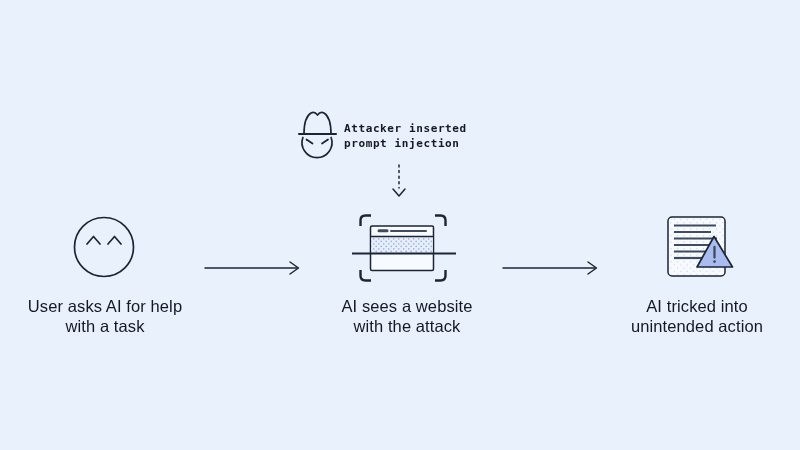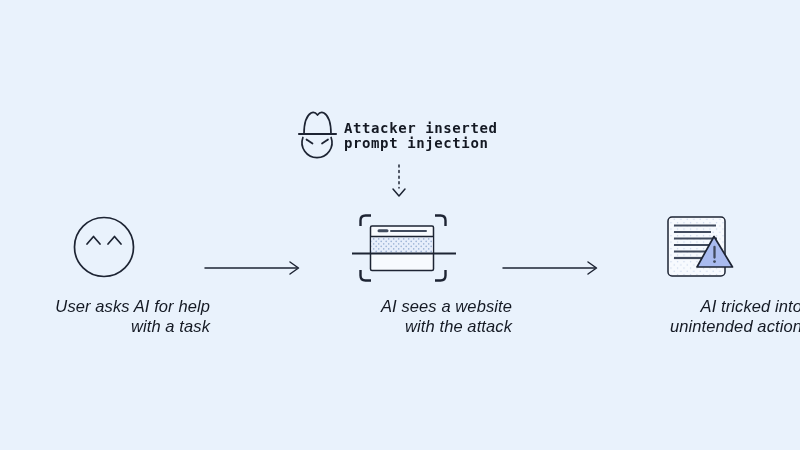--- a/index.html
+++ b/index.html
@@ -19,36 +19,35 @@
   .bracket{stroke:var(--stroke,#1d2433);fill:none;stroke-width:2.4;stroke-linecap:butt;}
   .panel{fill:var(--panel-fill,#f7fafe);stroke:var(--stroke,#1d2433);stroke-width:1.5;}
   .band{fill:var(--stipple-band,#e7eefb);}
   .docline{stroke:var(--doc-line,#414b5e);stroke-width:2.2;stroke-linecap:butt;}
   .tri{fill:var(--triangle-fill,#a9bbef);stroke:var(--stroke,#1d2433);stroke-width:1.7;stroke-linejoin:round;}
   .excl{stroke:var(--doc-line,#414b5e);stroke-width:2.3;stroke-linecap:round;}
   .excl-dot{fill:var(--doc-line,#414b5e);}
 
   .step-label{
     position:absolute;top:296px;width:210px;
-    text-align:right;
+    text-align:center;
     font-size:16.5px;line-height:20px;
     color:var(--text,#141923);
     white-space:pre-line;
     letter-spacing:.1px;
-    font-style:italic;
   }
   .step-label.pos-0{left:0px;}
   .step-label.pos-1{left:302px;}
   .step-label.pos-2{left:592px;}
 
   .attacker-label{
     position:absolute;left:344px;top:121px;
     font-family:"DejaVu Sans Mono",monospace;
     font-weight:bold;
-    font-size:14px;line-height:15px;
+    font-size:11px;line-height:15px;
     letter-spacing:.6px;
     color:var(--text,#141923);
     white-space:pre-line;
   }
 </style>
 </head>
 <body>
 
 <div class="canvas">
 

